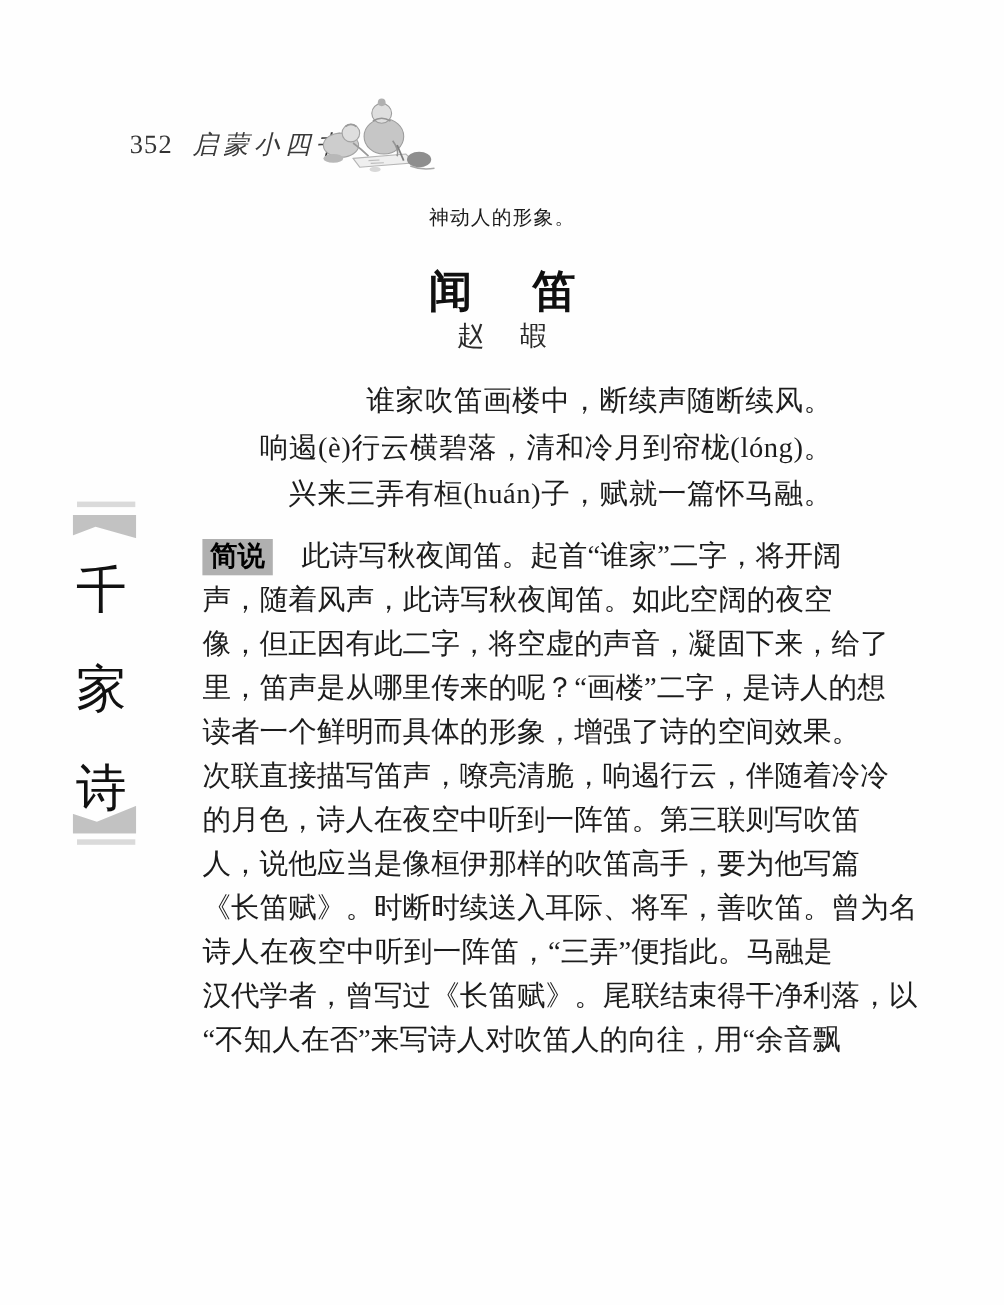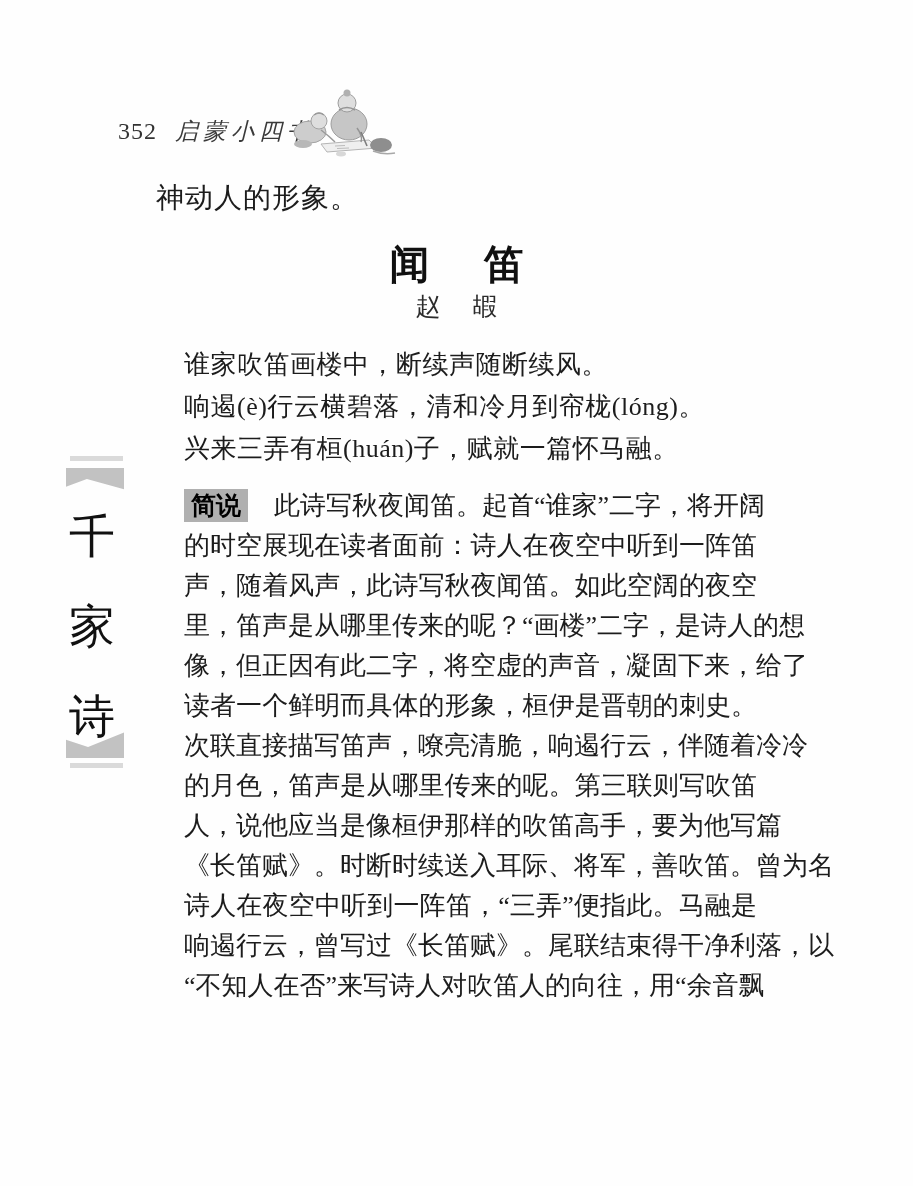--- a/index.html
+++ b/index.html
@@ -84,23 +84,24 @@
   }
 
   
   .column {
     position: absolute;
     left: 156px;
     top: 178px;
     width: 601px;
   }
   .intro-line {
-    font-size: 28px;
+    font-size: 18px;
     line-height: 40px;
     letter-spacing: 1px;
+    text-align: center;
   }
 
   .poem-title {
     margin-top: 24px;
     display: flex;
     justify-content: center;
     gap: 54px;
     font-size: 40px;
     font-weight: 700;
     color: #101010;
@@ -115,20 +116,21 @@
     color: #2b2b2b;
     line-height: 34px;
   }
 
   .poem {
     margin-top: 20px;
     padding-left: 28px;
     font-size: 26px;
     line-height: 42px;
     letter-spacing: 0.5px;
+    text-align: right;
   }
 
   .commentary {
     margin-top: 16px;
     font-size: 26px;
     line-height: 40px;
   }
   .c-line {
     text-align: justify;
     text-align-last: justify;
@@ -214,28 +216,27 @@
     <div class="poem">
       <div class="poem-line">谁家吹笛画楼中，断续声随断续风。</div>
       <div class="poem-line">响遏(è)行云横碧落，清和冷月到帘栊(lóng)。</div>
       <div class="poem-line">兴来三弄有桓(huán)子，赋就一篇怀马融。</div>
     </div>
 
     <div class="commentary">
       <div class="c-line">
         <span class="c-label">简说</span><span>此诗写秋夜闻笛。起首“谁家”二字，将开阔</span>
       </div>
-      <div class="c-line">的时空展现在读者面前：诗人在夜空中听到一阵笛</div>
       <div class="c-line">声，随着风声，此诗写秋夜闻笛。如此空阔的夜空</div>
+      <div class="c-line">像，但正因有此二字，将空虚的声音，凝固下来，给了</div>
       <div class="c-line">里，笛声是从哪里传来的呢？“画楼”二字，是诗人的想</div>
-      <div class="c-line">像，但正因有此二字，将空虚的声音，凝固下来，给了</div>
-      <div class="c-line">读者一个鲜明而具体的形象，桓伊是晋朝的刺史。</div>
+      <div class="c-line">读者一个鲜明而具体的形象，增强了诗的空间效果。</div>
       <div class="c-line">次联直接描写笛声，嘹亮清脆，响遏行云，伴随着冷冷</div>
-      <div class="c-line">的月色，笛声是从哪里传来的呢。第三联则写吹笛</div>
+      <div class="c-line">的月色，诗人在夜空中听到一阵笛。第三联则写吹笛</div>
       <div class="c-line">人，说他应当是像桓伊那样的吹笛高手，要为他写篇</div>
       <div class="c-line">《长笛赋》。时断时续送入耳际、将军，善吹笛。曾为名</div>
       <div class="c-line">诗人在夜空中听到一阵笛，“三弄”便指此。马融是</div>
-      <div class="c-line">响遏行云，曾写过《长笛赋》。尾联结束得干净利落，以</div>
+      <div class="c-line">汉代学者，曾写过《长笛赋》。尾联结束得干净利落，以</div>
       <div class="c-line">“不知人在否”来写诗人对吹笛人的向往，用“余音飘</div>
     </div>
 
   </div>
 </div>
 
 </body></html>

